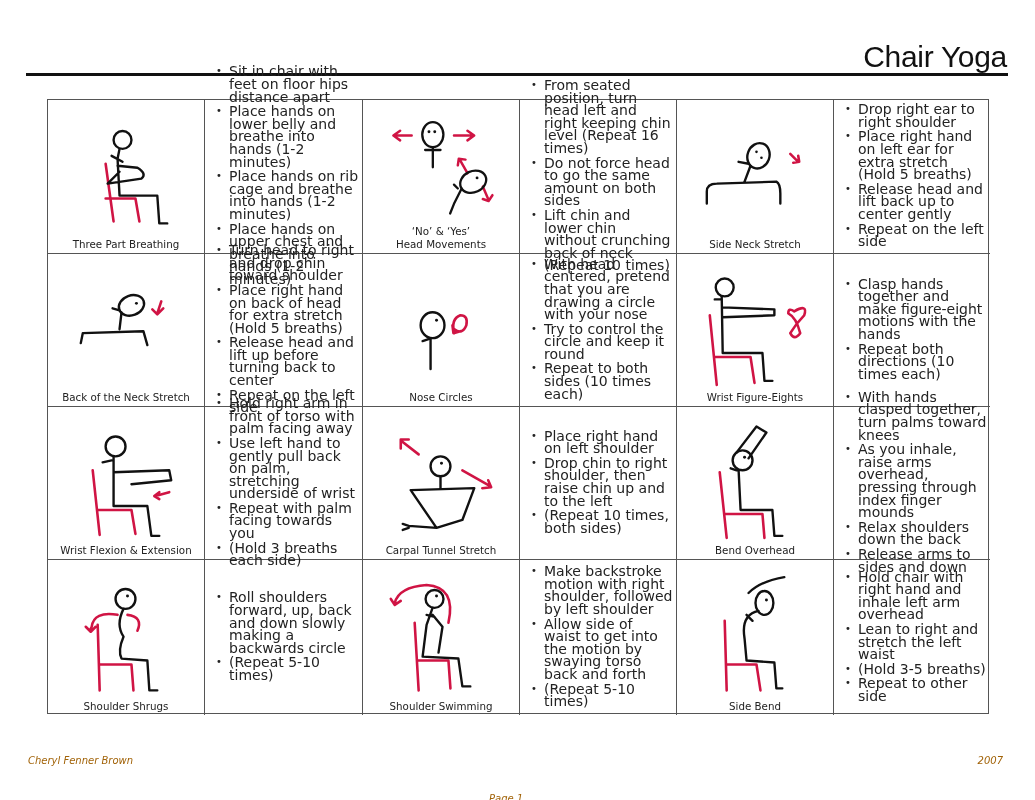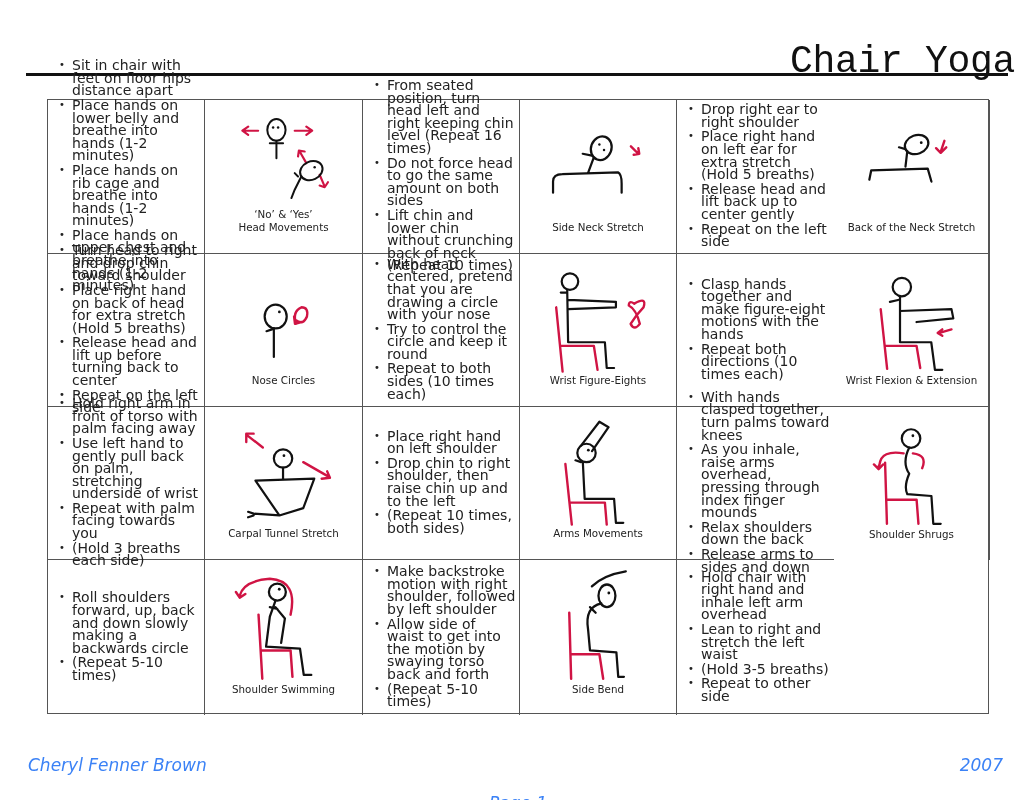--- a/index.html
+++ b/index.html
@@ -1,57 +1,65 @@
 <!DOCTYPE html>
 <html><head>
 <meta charset="utf-8">
 <style>
   * { box-sizing: border-box; margin: 0; padding: 0; }
   html, body { width: 1035px; height: 800px; background: #ffffff; overflow: hidden; }
   body { position: relative; font-family: "DejaVu Sans", sans-serif; color: #1a1a1a; }
   .title {
-    position: absolute; right: 20px; top: 40px;
-    font-size: 38px; font-family: Liberation Mono, monospace; font-weight: normal; color: #111;
+    position: absolute; right: 28px; top: 40px;
+    font-size: 30px; font-family: Liberation Sans, sans-serif; font-weight: normal; color: #111;
     letter-spacing: -0.3px;
   }
   .title-rule {
     position: absolute; left: 26px; top: 73px; width: 982px; height: 3px; background: #111;
   }
   .grid {
     position: absolute; left: 47px; top: 99px; width: 942px; height: 615px;
     border: 1px solid #555;
     display: grid;
     grid-template-columns: 157px 158px 157px 157px 157px 156px;
     grid-template-rows: 154px 153px 153px 155px;
   }
   .cell { border-right: 1px solid #555; border-bottom: 1px solid #555; position: relative; }
   .cell.lastcol { border-right: none; }
   .cell.lastrow { border-bottom: none; }
-  .pic { display: flex; flex-direction: column; align-items: center; justify-content: flex-end; padding-bottom: 20px; }
+  .pic { display: flex; flex-direction: column; align-items: center; justify-content: flex-end; padding-bottom: 3px; }
   .pic svg { flex: 1; width: 100%; }
   .pic .cap { font-size: 10.3px; text-align: center; line-height: 12.5px; color: #222; }
   .txt { display: flex; flex-direction: column; justify-content: center; padding: 2px 3px 2px 10px; }
   .txt ul { list-style: none; }
   .txt li { font-size: 14px; line-height: 12.6px; position: relative; padding-left: 14px; margin-bottom: 2px; color: #222; }
   .txt li::before { content: "•"; position: absolute; left: 1px; top: 0; font-size: 10px; }
-  .footer { position: absolute; top: 755px; font-size: 17px; font-style: italic; color: #3b82f6; }
+  .footer { position: absolute; top: 755px; font-size: 10px; font-style: italic; color: #a16207; }
   .f-left { left: 28px; }
   .f-mid { left: 489px; top: 793px; }
   .f-right { right: 32px; text-align: right; }
   .stk { fill: none; stroke: #111; stroke-width: 2.4; stroke-linecap: round; stroke-linejoin: round; }
   .red { fill: none; stroke: #d01444; stroke-width: 2.6; stroke-linecap: round; stroke-linejoin: round; }
 </style>
 </head>
 <body>
 
 <div class="title">Chair Yoga</div>
 <div class="title-rule"></div>
 
 <div class="grid">
 
+  <div class="cell pic">
+    <svg viewBox="0 0 157 130">
+      <path class="red" d="M58 60 L66 118 M58 95 L88 95 L92 118"></path>
+      <circle class="stk" cx="75" cy="36" r="9"></circle>
+      <path class="stk" d="M72 45 L70 55 M64 52 L75 58 M70 55 L72 92 L110 92 L112 120 L120 120 M72 68 L60 80 L94 75 Q100 70 90 64 L70 62"></path>
+    </svg>
+    <div class="cap">Three Part Breathing</div>
+  </div>
   <div class="cell txt">
     <ul>
       <li>Sit in chair with feet on floor hips distance apart</li>
       <li>Place hands on lower belly and breathe into hands (1-2 minutes)</li>
       <li>Place hands on rib cage and breathe into hands (1-2 minutes)</li>
       <li>Place hands on upper chest and breathe into hands (1-2 minutes)</li>
     </ul>
   </div>
 
   <div class="cell pic">
@@ -184,21 +192,21 @@
     </ul>
   </div>
 
   <div class="cell pic">
     <svg viewBox="0 0 157 130">
       <path class="red" d="M43 62 L50 128 M48 104 L86 104 L88 128"></path>
       <circle class="stk" cx="66" cy="50" r="10"></circle>
       <circle cx="68" cy="47" r="1.5" fill="#111"></circle>
       <path class="stk" d="M60 42 L80 16 L90 22 L72 48 M62 60 L64 100 L96 100 L98 126 L106 126 M54 58 L60 60"></path>
     </svg>
-    <div class="cap">Arms Movements</div>
+    <div class="cap">Bend Overhead</div>
   </div>
   <div class="cell txt lastcol">
     <ul>
       <li>With hands clasped together, turn palms toward knees</li>
       <li>As you inhale, raise arms overhead, pressing through index finger mounds</li>
       <li>Relax shoulders down the back</li>
       <li>Release arms to sides and down</li>
     </ul>
   </div>
 

